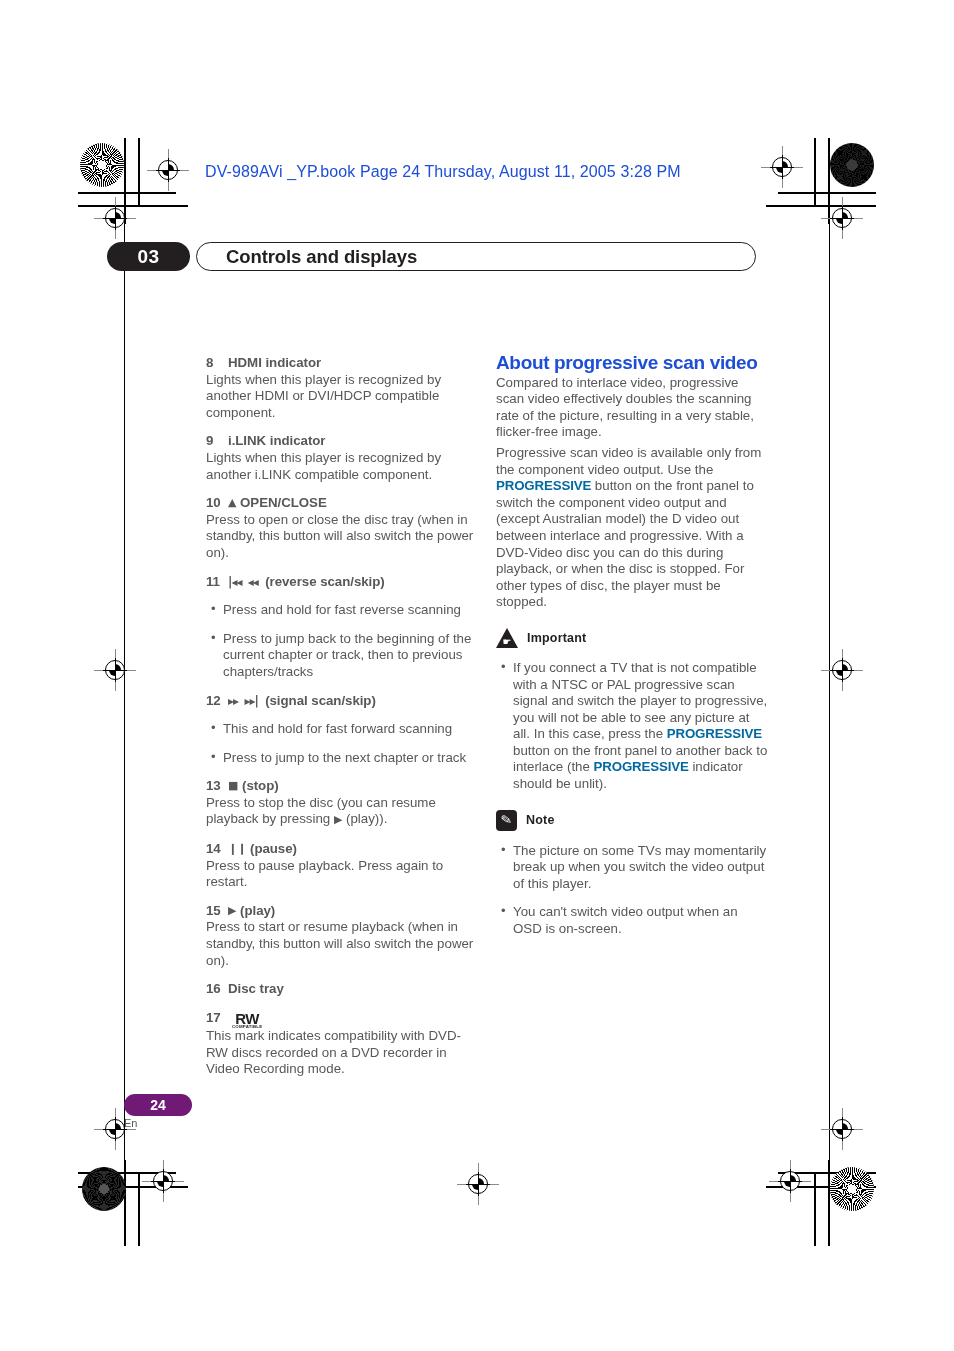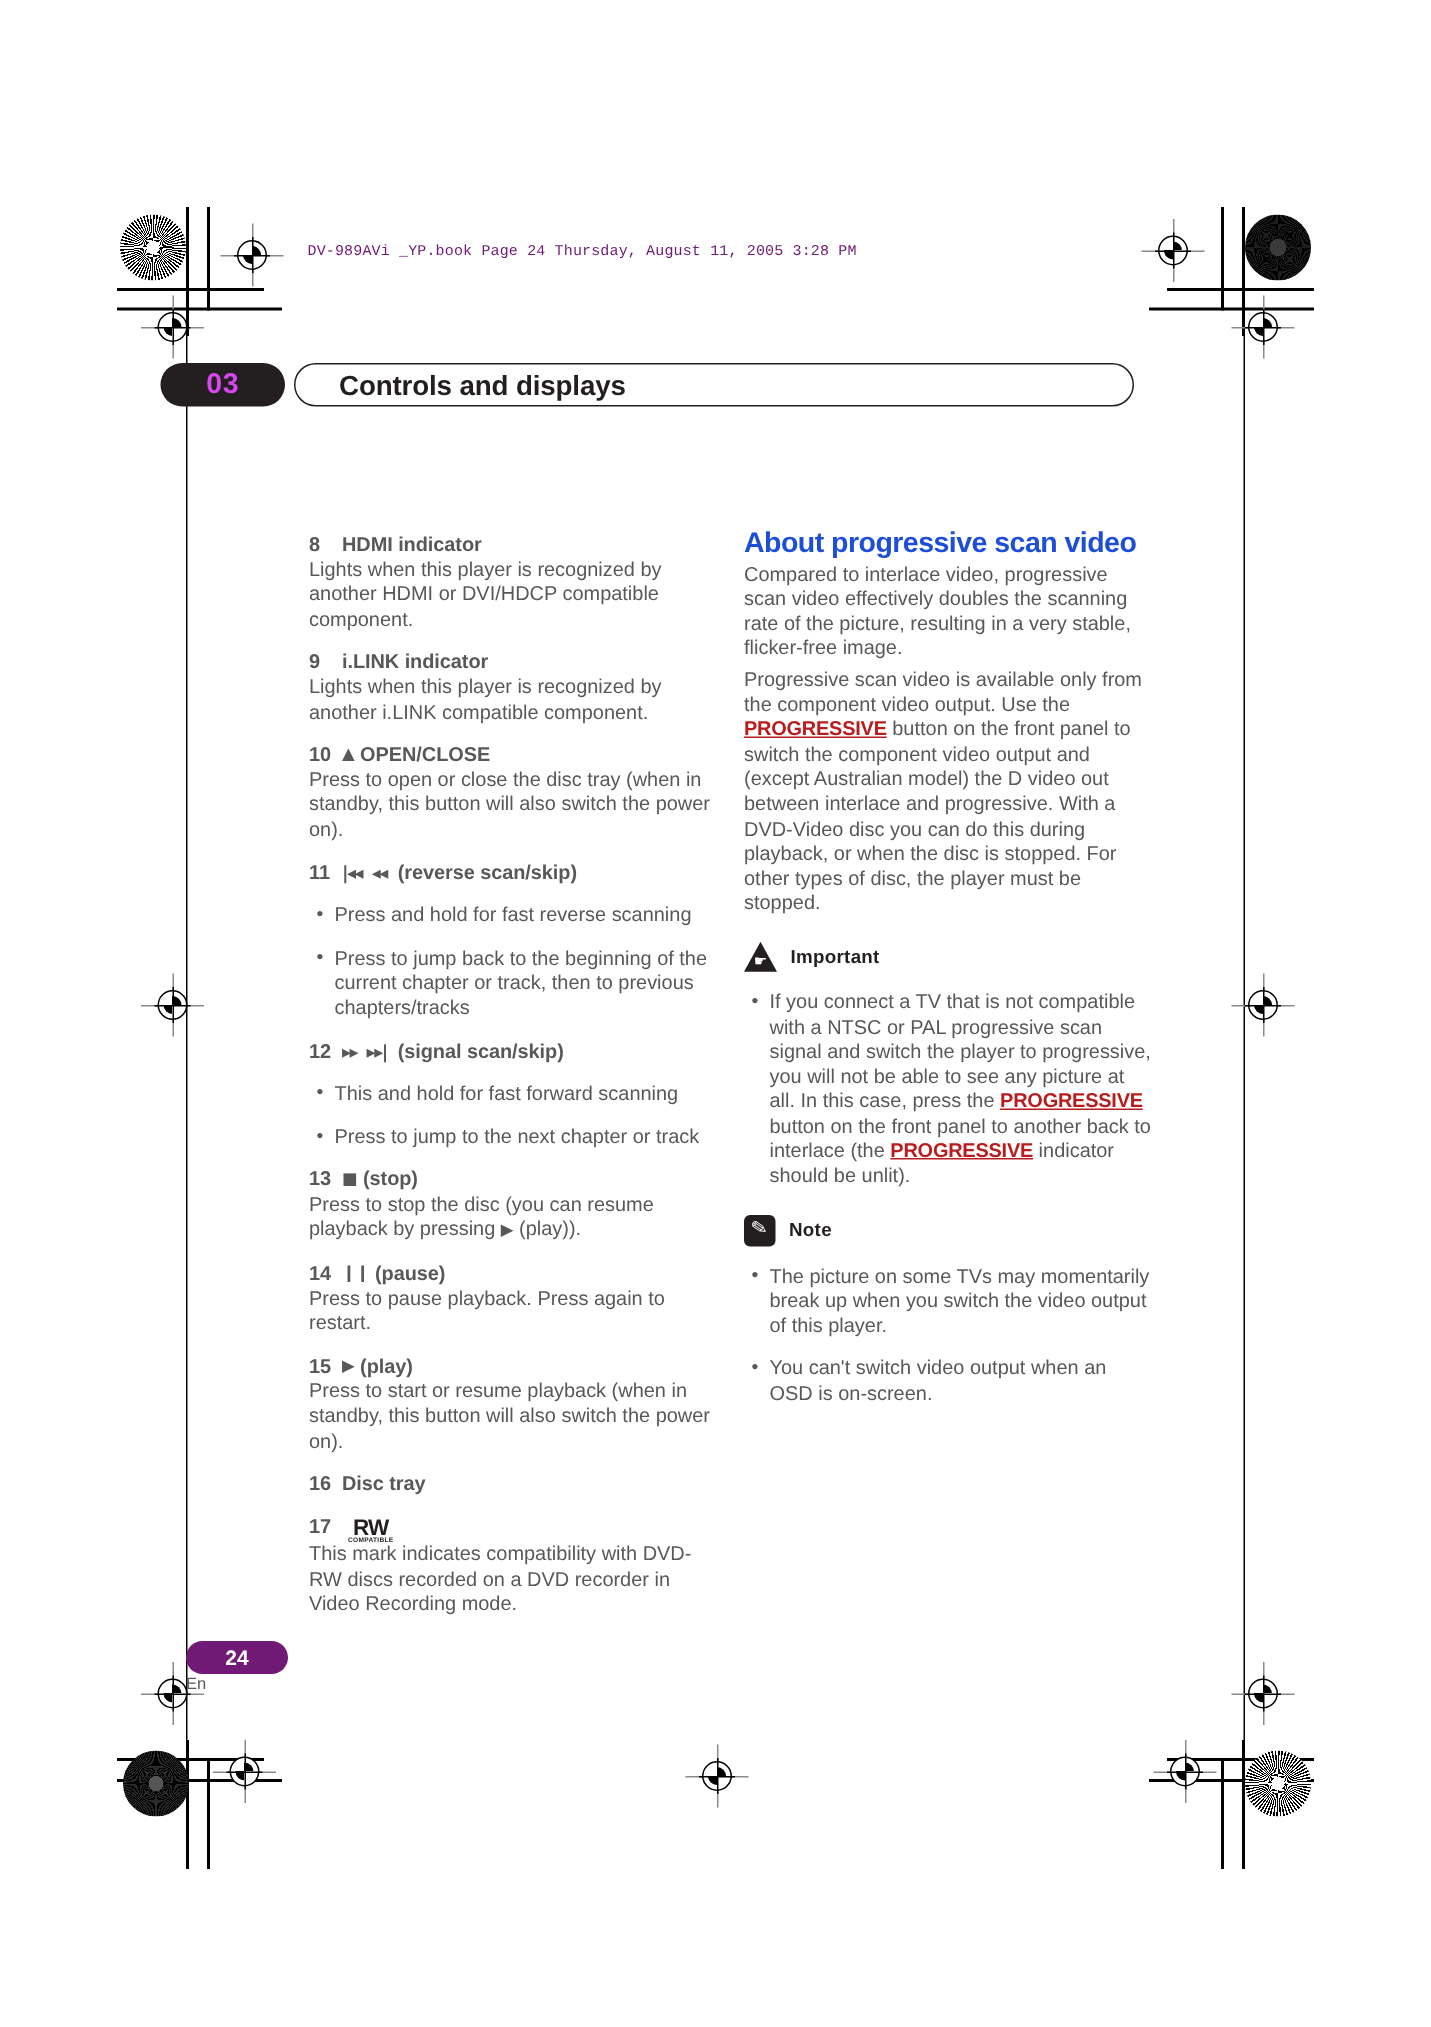--- a/index.html
+++ b/index.html
@@ -56,38 +56,37 @@
   .star.solid {
     background:
       radial-gradient(circle, #3a3a3a 0 18%, rgba(0,0,0,0) 18%),
       repeating-conic-gradient(#000 0deg 1.2deg, #1d1d1d 1.2deg 2.4deg);
   }
 
   
   .filehdr {
     position: absolute;
     left: 205px; top: 163px;
-    font-size: 10px;
+    font-size: 16px;
     letter-spacing: .1px;
-    color: #701a75;
+    color: #1d4ed8;
     white-space: nowrap;
-    font-family: Liberation Mono, monospace;
   }
 
   
   .chapbar {
     position:absolute; left:107px; top:242px;
     height: 29px;
     display:flex; align-items:stretch;
   }
   .chapnum {
     width: 83px;
     background: #231f20;
     border-radius: 14.5px;
-    color:#d946ef;
+    color:#ffffff;
     font-weight: bold;
     font-size: 19px;
     display:flex; align-items:center; justify-content:center;
     letter-spacing: .5px;
   }
   .chaptitle {
     margin-left: 6px;
     width: 560px;
     border: 1.4px solid #231f20;
     border-radius: 14.5px;
@@ -143,21 +142,21 @@
   .sym-in { font-family: "DejaVu Sans", sans-serif; font-size: 11px; }
 
   h2.sect {
     margin: 0 0 3px 0;
     font-size: 19px;
     font-weight: bold;
     color: #1d4ed8;
     letter-spacing: -0.35px;
   }
 
-  b.kw { color:#b91c1c; font-weight:bold; letter-spacing:-0.15px;text-decoration:underline; }
+  b.kw { color:#0369a1; font-weight:bold; letter-spacing:-0.15px; }
 
   
   .callout { margin-top: 17px; }
   .callout-hd {
     display:flex; align-items:center;
     gap: 9px;
     margin-bottom: 6px;
   }
   .callout-hd .lbl {
     font-weight: bold;

